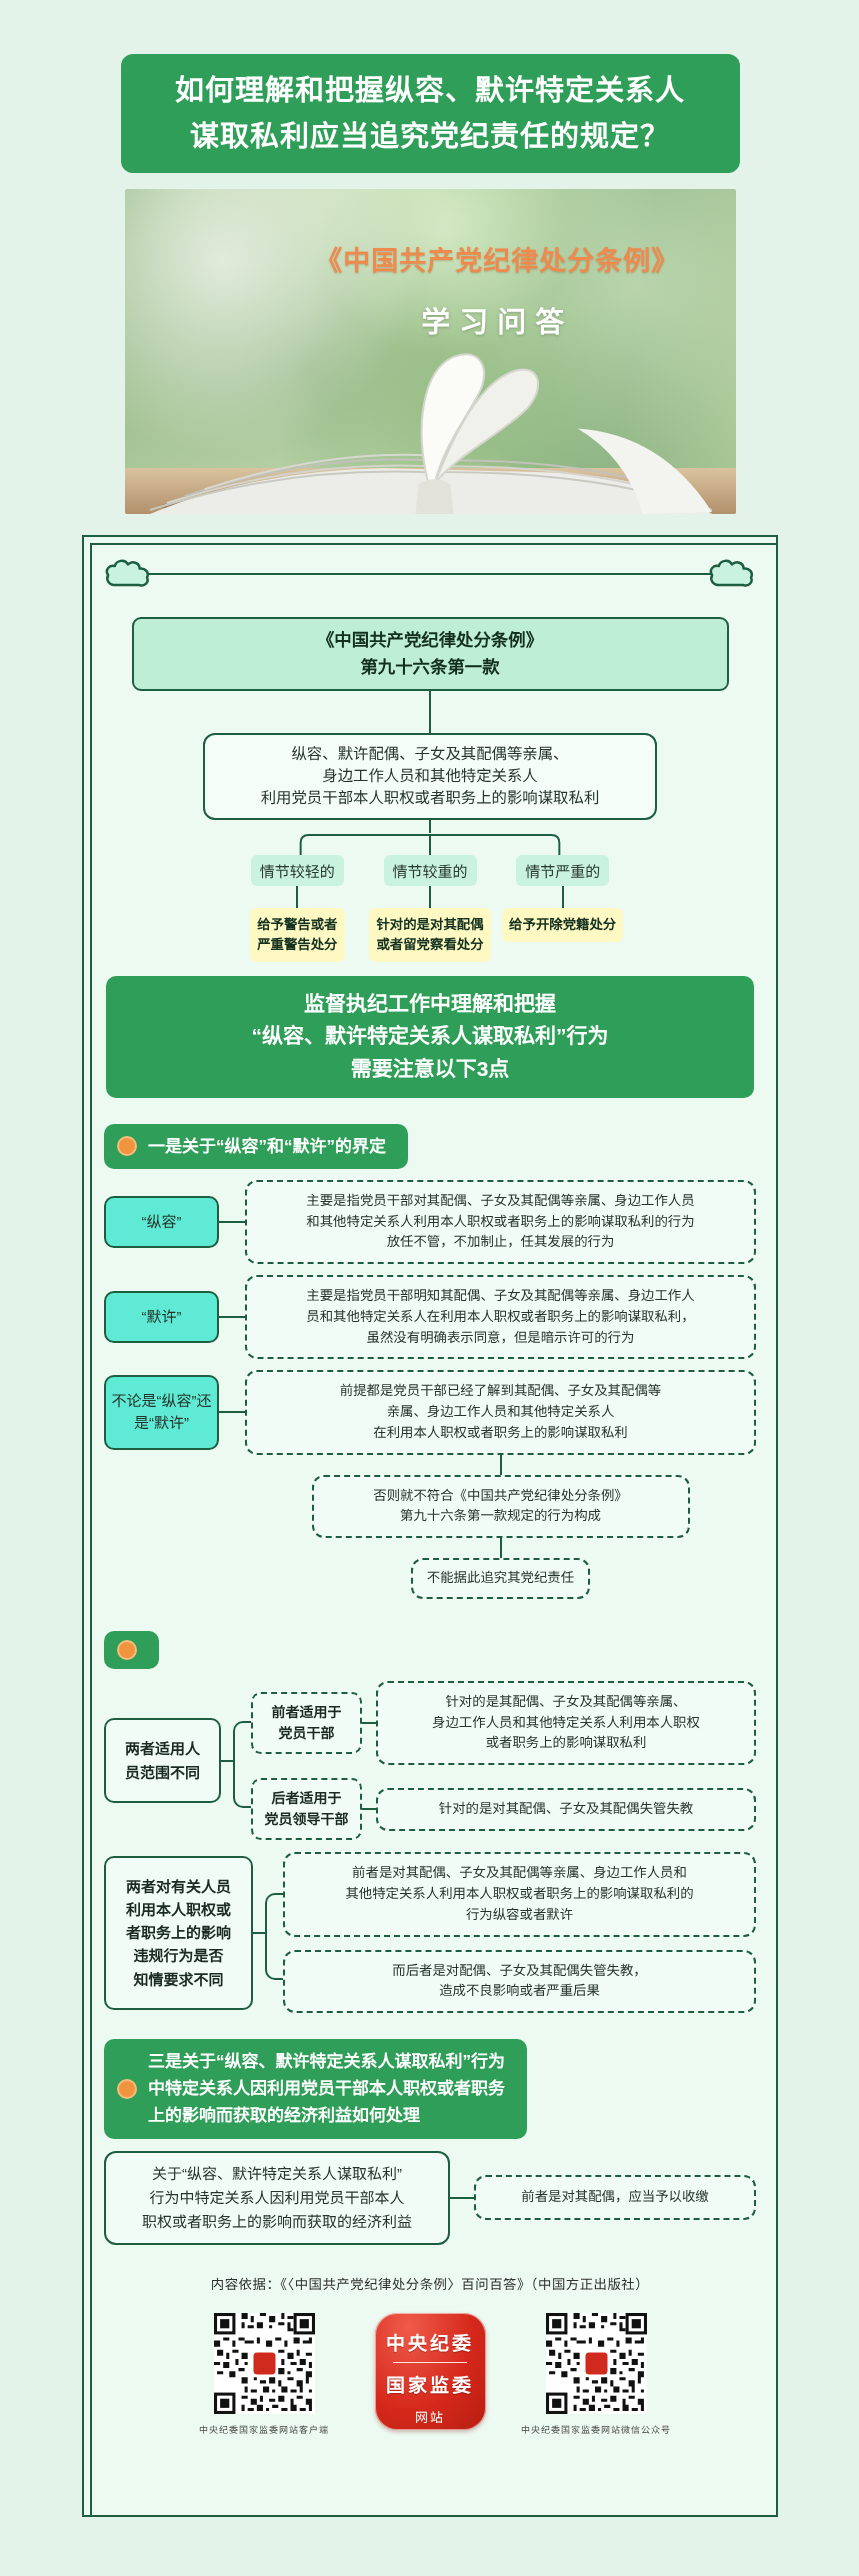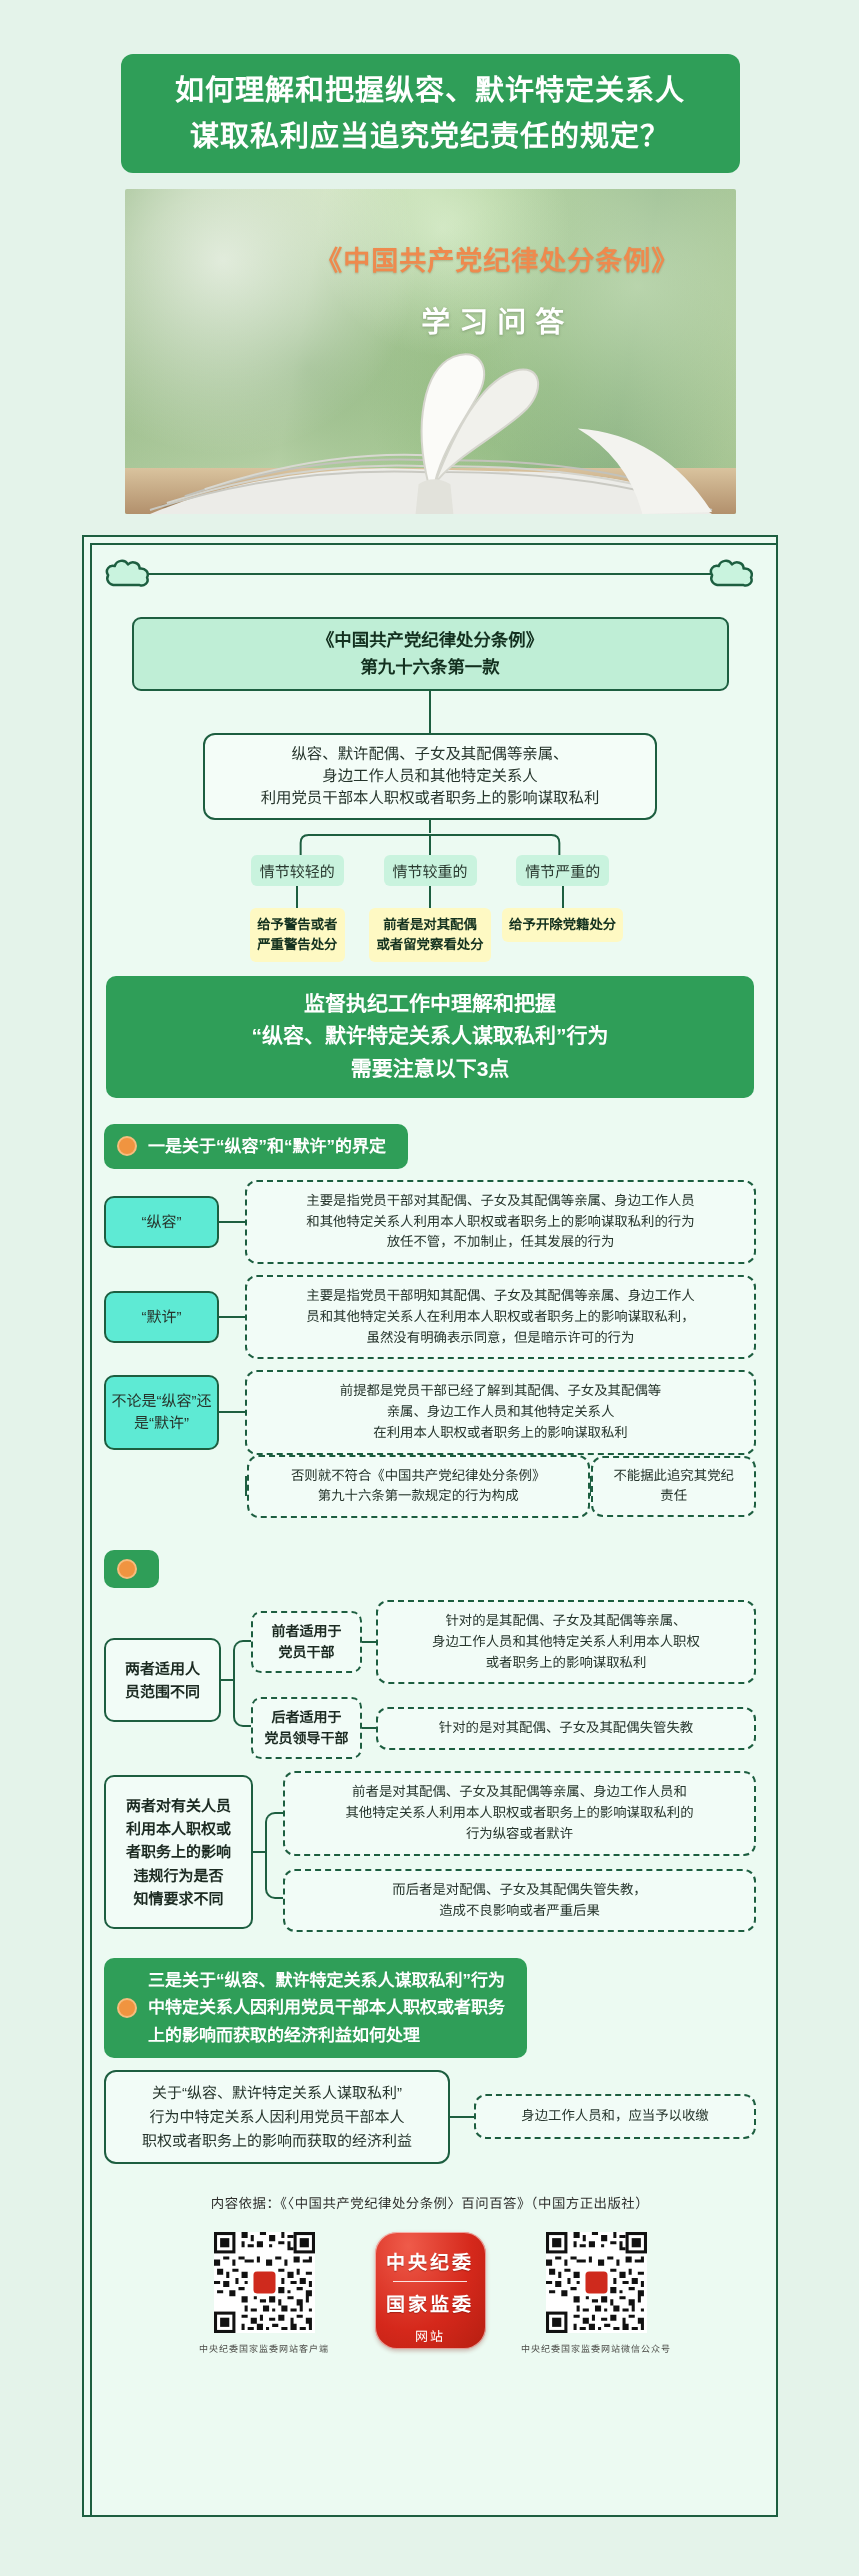--- a/index.html
+++ b/index.html
@@ -121,21 +121,21 @@
     width:115px; flex-shrink:0; padding:13px 5px;
     background:#5eead4; border:2px solid #1d5e40; border-radius:10px;
     text-align:center; font-size:15px; line-height:1.5; color:#26352c;
   }
   .dash-box{
     border:2px dashed #1d5e40; border-radius:12px; background:#f2fcf7;
     padding:9px 10px; font-size:13.4px; line-height:1.55; color:#26352c;
     text-align:center;
   }
   .def-row .dash-box{ flex:1; }
-  .follow-wrap{ margin-left:141px; display:flex; flex-direction:row; align-items:center; }
+  .follow-wrap{ margin-left:141px; display:flex; flex-direction:column; align-items:center; }
   .fu1{ width:378px; }
   .fu2{ width:fit-content; padding:8px 14px; }
 
   
   .grp-row{ display:flex; align-items:center; margin-top:12px; }
   .grp-label{
     flex-shrink:0; padding:17px 5px;
     background:#f2fcf7; border:2px solid #1d5e40; border-radius:10px;
     text-align:center; font-weight:bold; font-size:15px; line-height:1.55; color:#1c2b22;
   }
@@ -275,21 +275,21 @@
   <div class="branches">
     <div class="branch">
       <div class="cond-label pre">情节较轻的</div>
       <div class="vline" style="height:22px"></div>
       <div class="penalty-box pre">给予警告或者
 严重警告处分</div>
     </div>
     <div class="branch">
       <div class="cond-label pre">情节较重的</div>
       <div class="vline" style="height:22px"></div>
-      <div class="penalty-box pre">前者是对其配偶
+      <div class="penalty-box pre">针对的是对其配偶
 或者留党察看处分</div>
     </div>
     <div class="branch">
       <div class="cond-label pre">情节严重的</div>
       <div class="vline" style="height:22px"></div>
       <div class="penalty-box pre">给予开除党籍处分</div>
     </div>
   </div>
 
   <div class="banner pre">监督执纪工作中理解和把握
@@ -382,21 +382,21 @@
     <span class="pre">三是关于“纵容、默许特定关系人谋取私利”行为
 中特定关系人因利用党员干部本人职权或者职务
 上的影响而获取的经济利益如何处理</span>
   </div>
 
   <div class="s3-row">
     <div class="s3-left pre">关于“纵容、默许特定关系人谋取私利”
 行为中特定关系人因利用党员干部本人
 职权或者职务上的影响而获取的经济利益</div>
     <div class="hline"></div>
-    <div class="dash-box pre">身边工作人员和，应当予以收缴</div>
+    <div class="dash-box pre">前者是对其配偶，应当予以收缴</div>
   </div>
 
   <div class="source">内容依据：《〈中国共产党纪律处分条例〉百问百答》（中国方正出版社）</div>
 
   <div class="qr-row">
     <div class="qr-item">
       <svg class="qr-img" viewBox="0 0 33 33">
           <use href="#qr-sym"></use>
         </svg>
       <div class="qr-caption">中央纪委国家监委网站客户端</div>

